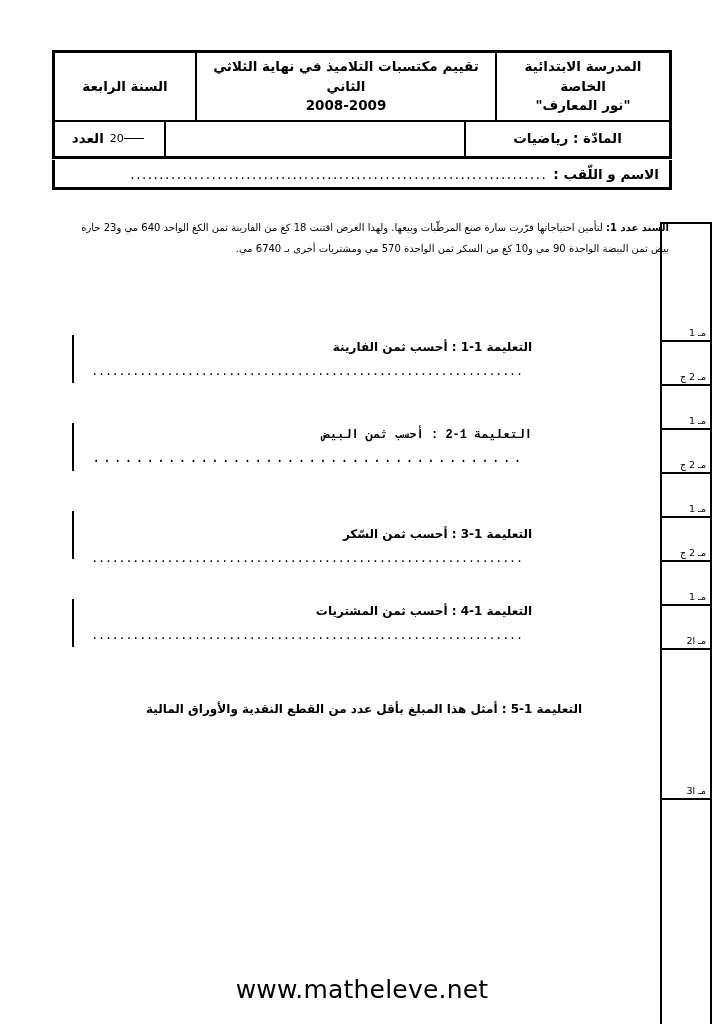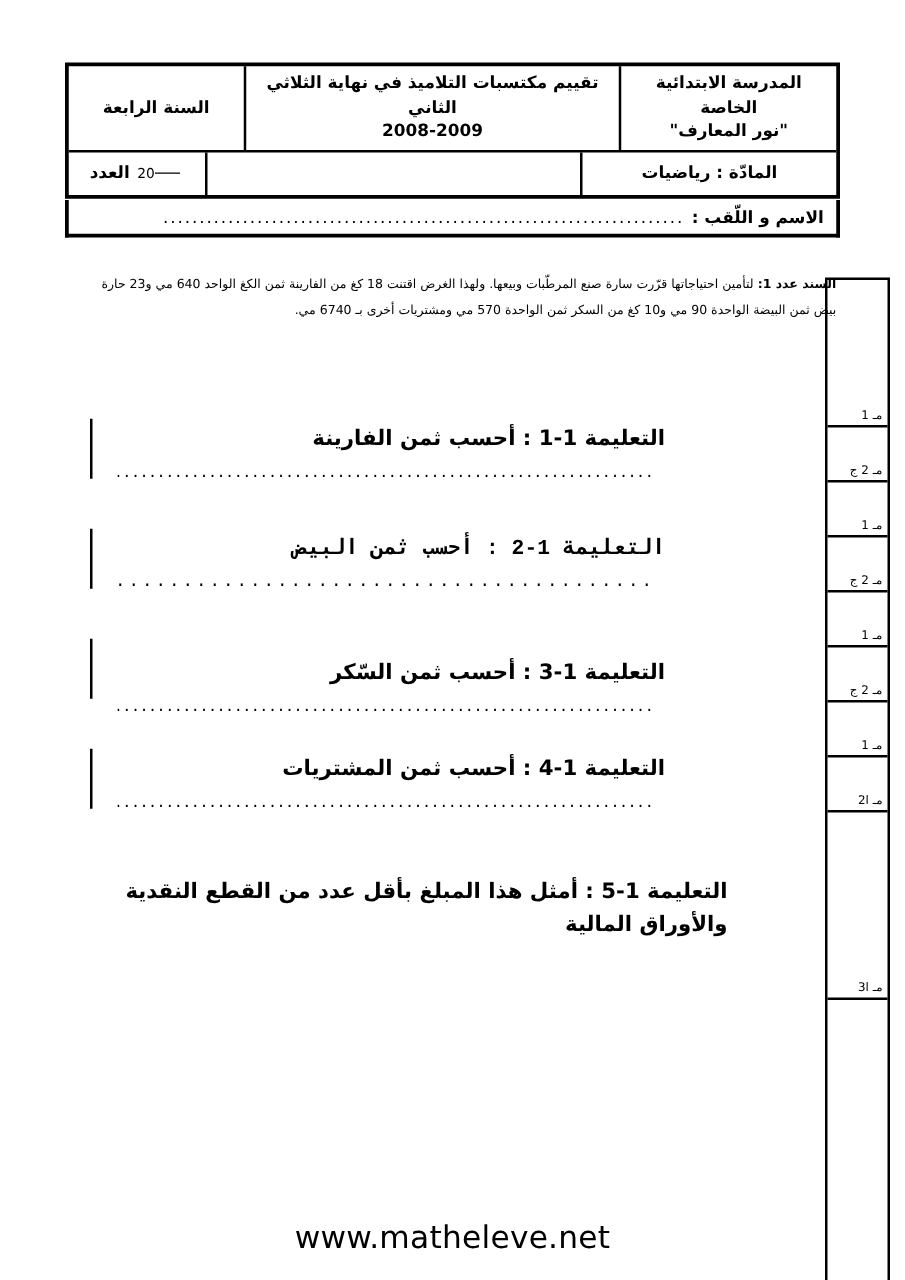--- a/index.html
+++ b/index.html
@@ -130,21 +130,21 @@
 
   
   .instruction {
     position: absolute;
     right: 190px;
     width: 440px;
     direction: rtl;
     text-align: right;
   }
   .inst-title {
-    font-size: 17px;
+    font-size: 12px;
     font-weight: bold;
     line-height: 1.6;
     padding-right: 2px;
   }
   .inst-dots {
     font-size: 14px;
     letter-spacing: 2.4px;
     line-height: 1.9;
     padding-right: 10px;
     white-space: nowrap;

